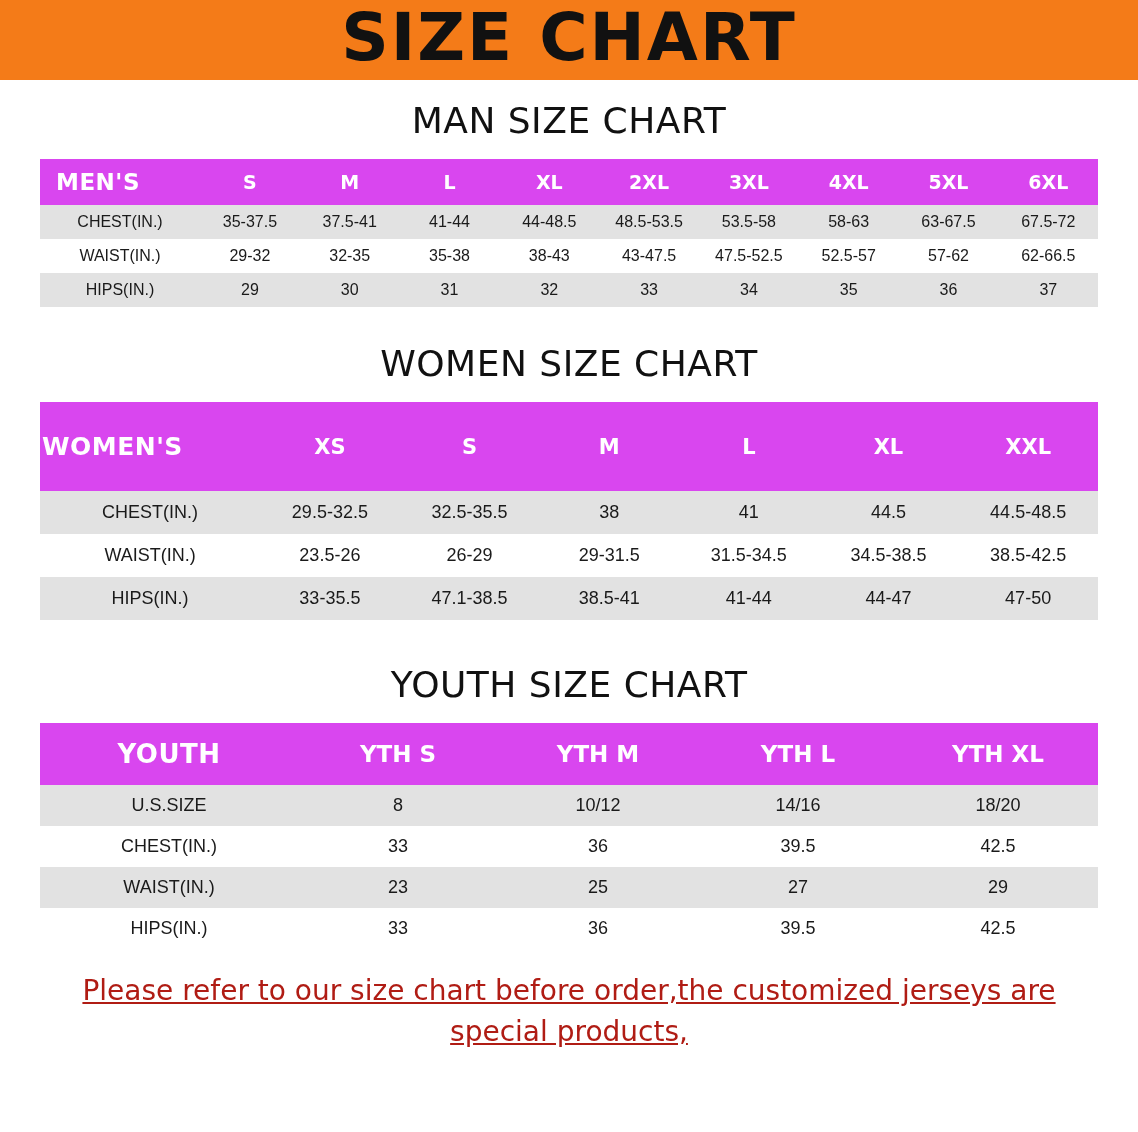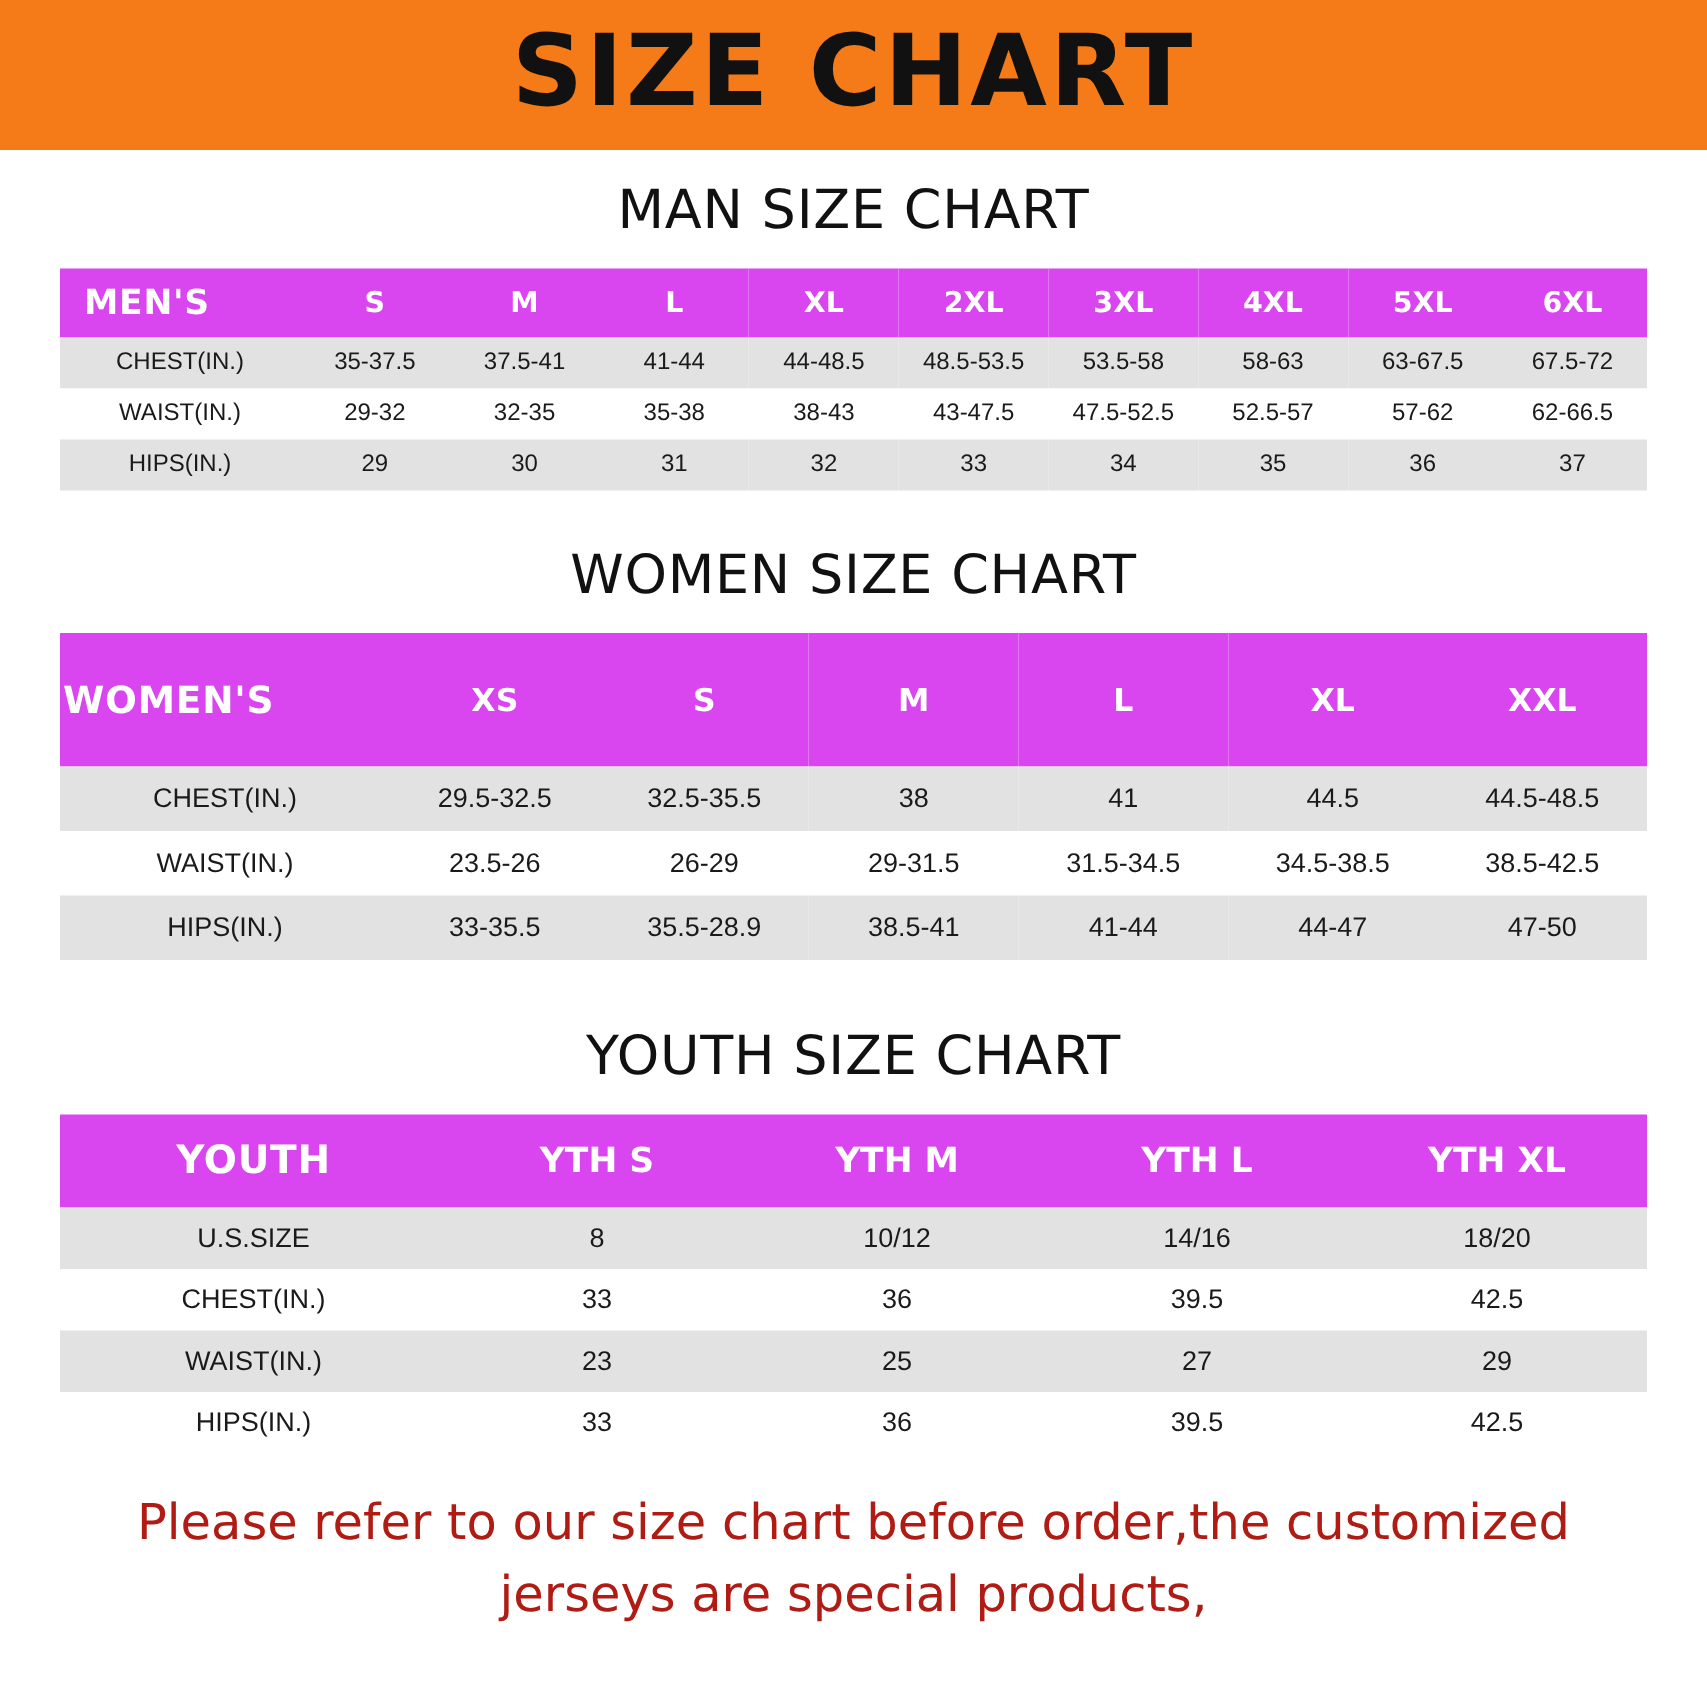--- a/index.html
+++ b/index.html
@@ -16,21 +16,21 @@
   .page {
     width: 1138px;
     height: 1132px;
     position: relative;
     background: #ffffff;
   }
 
   
   .banner {
     width: 100%;
-    height: 100px;
+    height: 80px;
     background: #f47b18;
     display: flex;
     align-items: center;
     justify-content: center;
   }
   .banner-title {
     font-family: "DejaVu Sans", sans-serif;
     font-weight: bold;
     font-size: 66px;
     letter-spacing: 2px;
@@ -110,22 +110,23 @@
   .youth-tbl col.c0 { width: 258px; }
   .youth-tbl col.cx { width: 200px; }
 
   
   .note {
     width: 1078px;
     margin: 22px auto 0 auto;
     text-align: center;
     color: #b01c14;
     font-family: "DejaVu Sans", sans-serif;
-    font-size: 33px;
+    font-size: 28px;
     line-height: 1.45;
+    text-decoration: underline;
   }
   .note span { display: block; }
 </style>
 </head>
 <body>
 
 <div class="page">
 
   <div class="banner">
     <div class="banner-title">SIZE CHART</div>
@@ -239,21 +240,21 @@
           <td>23.5-26</td>
           <td>26-29</td>
           <td>29-31.5</td>
           <td>31.5-34.5</td>
           <td>34.5-38.5</td>
           <td>38.5-42.5</td>
         </tr>
         <tr class="shade">
           <td class="rowlabel">HIPS(IN.)</td>
           <td>33-35.5</td>
-          <td>35.5-28.9</td>
+          <td>47.1-38.5</td>
           <td>38.5-41</td>
           <td>41-44</td>
           <td>44-47</td>
           <td>47-50</td>
         </tr>
       </tbody>
     </table>
   </div>
 
   <div class="section-title t-youth">YOUTH SIZE CHART</div>

